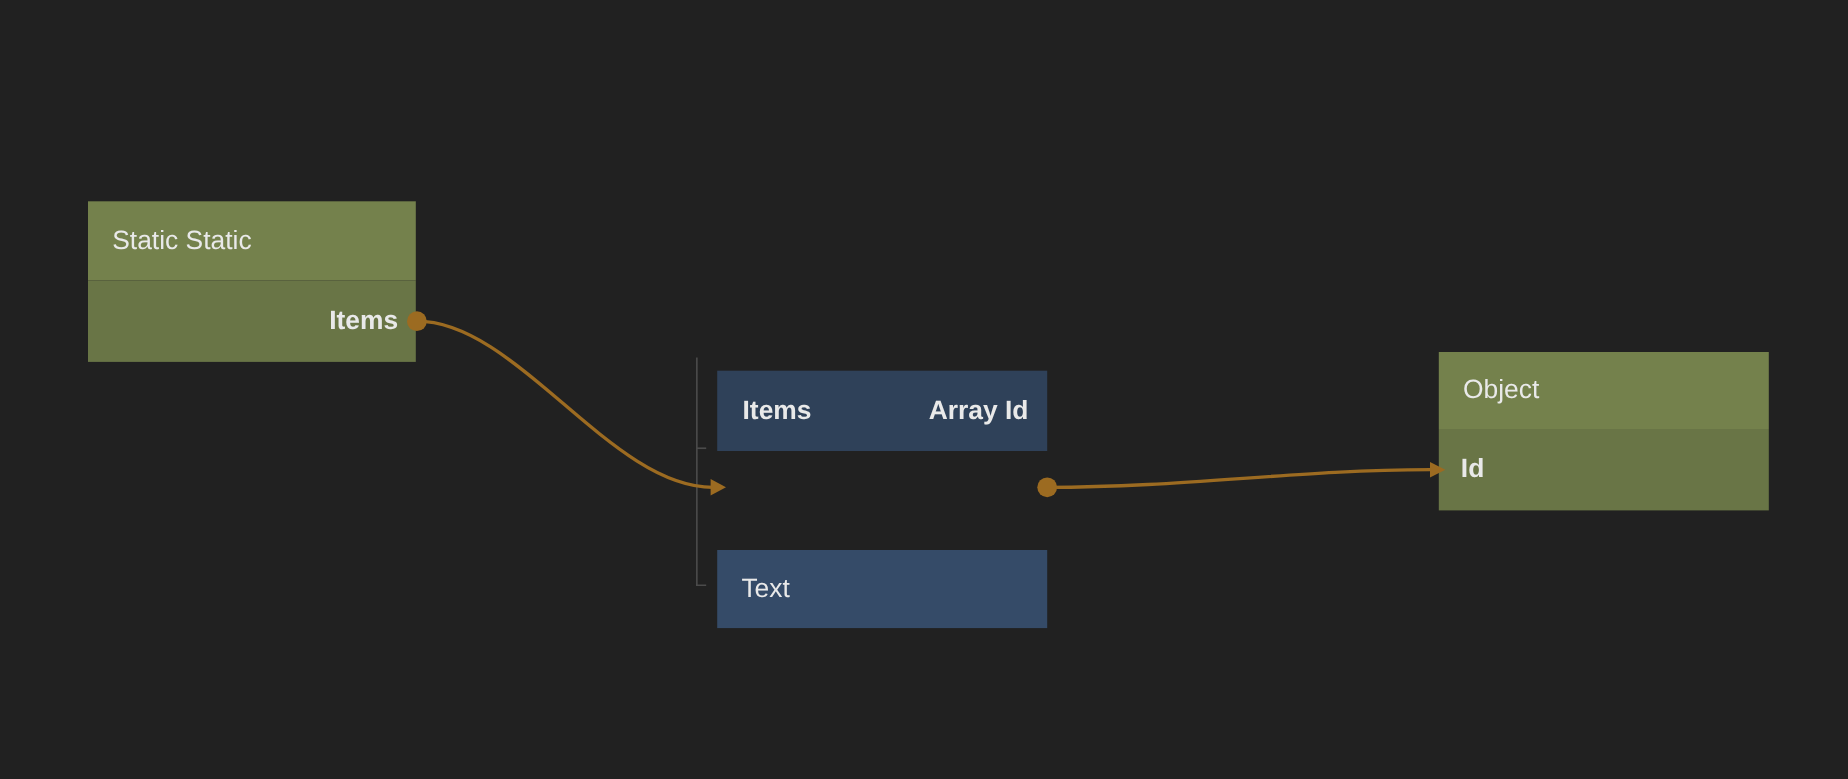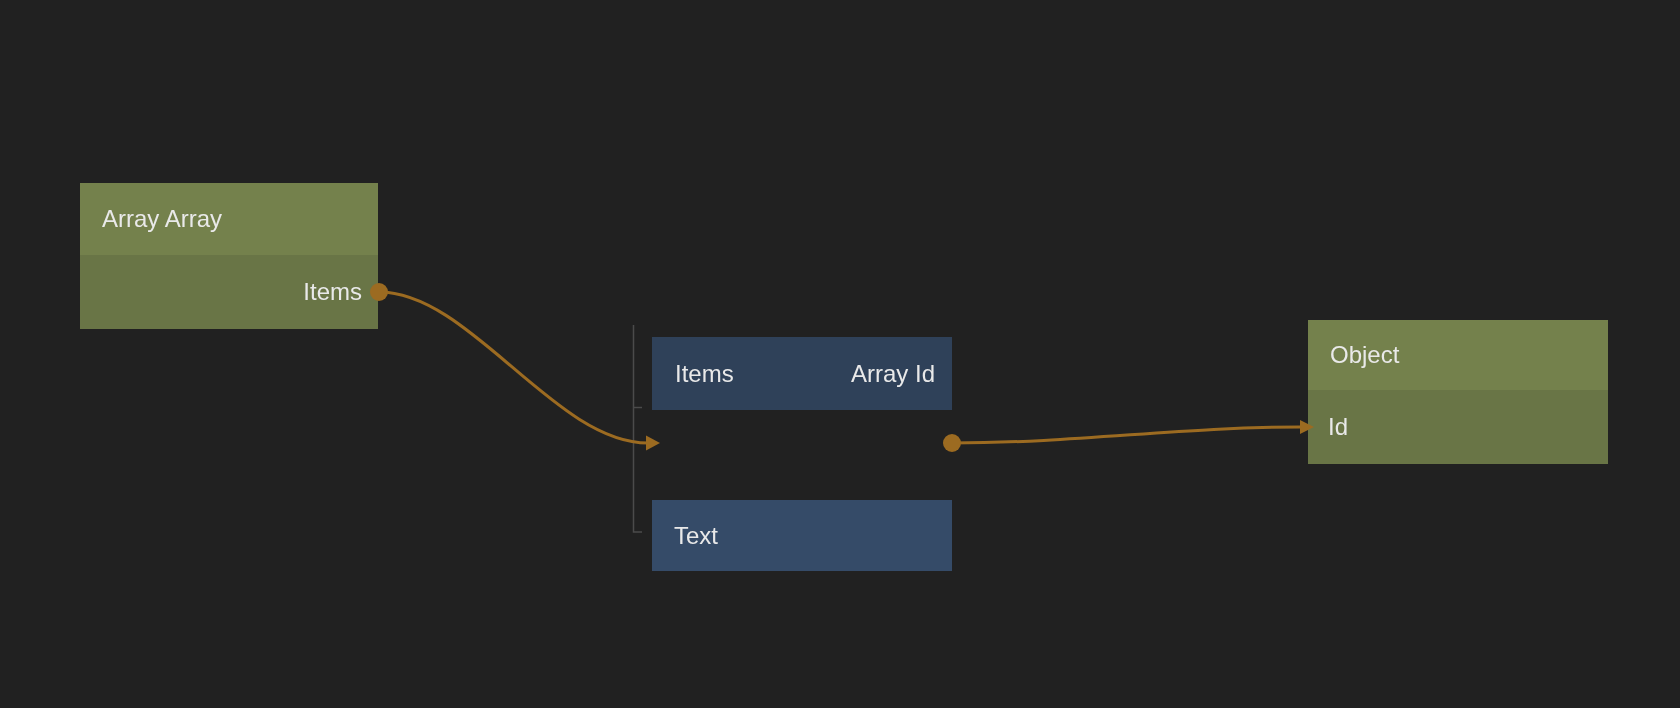--- a/index.html
+++ b/index.html
@@ -14,21 +14,21 @@
     font-family:"Liberation Sans","DejaVu Sans",sans-serif;
     color:var(--text);
     position:relative;
   }
   .canvas{position:absolute;inset:0;}
   svg.layer{position:absolute;left:0;top:0;width:1680px;height:708px;pointer-events:none;}
   svg.layer .clickable{pointer-events:auto;cursor:pointer;}
 
   .node{position:absolute;cursor:default;}
   .node .hdr{display:flex;align-items:center;padding:0 22px;font-size:24px;}
-  .node .row{display:flex;align-items:center;font-size:24px;}
+  .node .row{display:flex;align-items:center;font-size:24px;font-weight:bold;}
   .node.green .hdr{background:var(--green-header);}
   .node.green .row{background:var(--green-body);}
   .node.blue .hdr{background:var(--blue-header);}
   .node.blue .row{background:var(--blue-body);}
 
   .row.out-only{justify-content:flex-end;padding-right:16px;}
   .row.in-only{justify-content:flex-start;padding-left:20px;}
   .row.in-out{justify-content:space-between;padding-left:23px;padding-right:17px;}
 
   .tree{stroke:var(--tree-line);stroke-width:1.5;fill:none;}
@@ -41,21 +41,21 @@
 
 <div class="canvas">
 
   <svg class="layer" aria-hidden="true">
     <path class="tree" d="M633.5,325 L633.5,532 L642,532"></path>
     <path class="tree" d="M633.5,407.5 L642,407.5"></path>
   </svg>
 
   <div class="node green" style="left:80px;top:183px;width:298px">
     <div class="hdr" style="height:72px">
-      <span>Array Array</span>
+      <span>Static Static</span>
     </div>
     <div class="row out-only" style="height:74px">
       <span>Items</span>
     </div>
   </div>
 
 
   <div class="node blue" style="left:652px;top:337px;width:300px">
     <div class="row in-out" style="height:73px">
       <span>Items</span>

